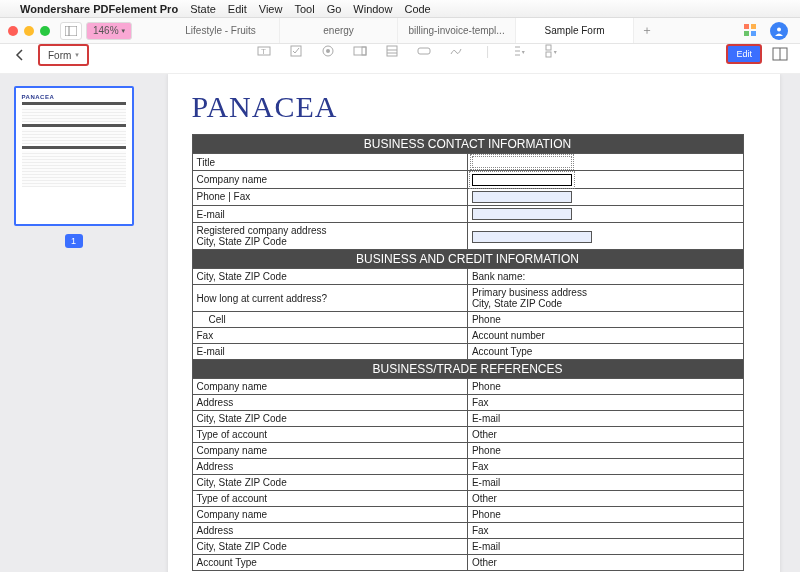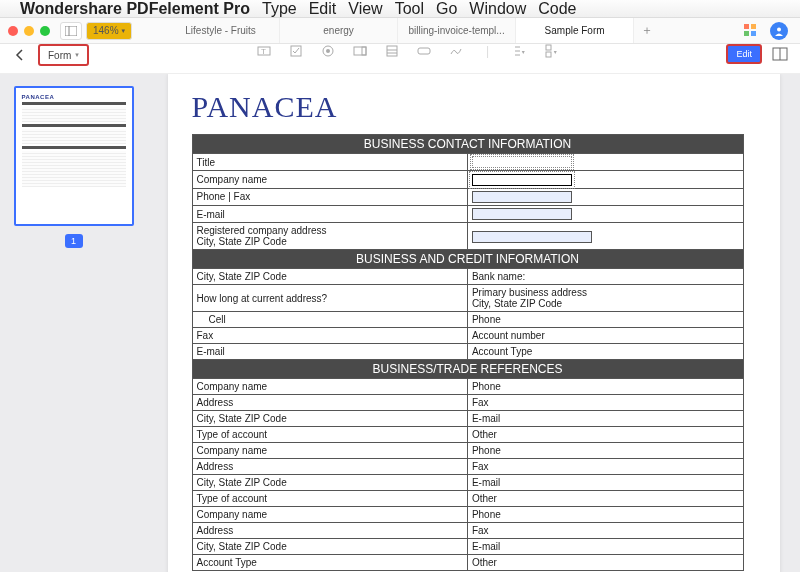--- a/index.html
+++ b/index.html
@@ -11,39 +11,39 @@
     height: 572px;
     overflow: hidden;
     color: #222;
   }
   .menubar {
     height: 18px;
     background: linear-gradient(#fdfdfd,#f0f0f0);
     display: flex;
     align-items: center;
     padding: 0 8px;
-    font-size: 16px;
+    font-size: 11px;
     gap: 12px;
     border-bottom: 1px solid #ddd;
   }
   .apple { font-size: 12px; }
   .app-title { font-weight: 700; }
   .titlebar-row {
     height: 26px;
     background: #fafafa;
     display: flex;
     align-items: center;
     padding: 0 8px;
     border-bottom: 1px solid #e5e5e5;
   }
   .traffic { display:flex; gap:6px; margin-right:10px;}
   .traffic span { width:10px;height:10px;border-radius:50%; display:inline-block;}
   .red{background:#ff5f57;} .yellow{background:#ffbd2e;} .green{background:#28c840;}
   .tb-btn { width:22px;height:18px;border:1px solid #ddd;border-radius:3px;display:flex;align-items:center;justify-content:center;font-size:10px;color:#555;margin-right:4px;background:#fff;}
-  .zoom-sel { height:18px;border:1px solid #ddd;border-radius:3px;padding:0 6px;font-size:10px;display:flex;align-items:center;background:#eab308;color:#555;gap:3px;}
+  .zoom-sel { height:18px;border:1px solid #ddd;border-radius:3px;padding:0 6px;font-size:10px;display:flex;align-items:center;background:#f9a8d4;color:#555;gap:3px;}
   .tabs { display:flex; flex:1; margin-left:30px; height:100%; align-items:stretch;}
   .tab { width:118px; display:flex;align-items:center;justify-content:center;font-size:10px;color:#666;border-right:1px solid #eee;padding:0 4px;overflow:hidden;white-space:nowrap;text-overflow:ellipsis;}
   .tab.active { background:#fff; color:#222; border-bottom:0;}
   .new-tab { width:26px;display:flex;align-items:center;justify-content:center;color:#888;}
   .right-icons { display:flex; align-items:center; gap:12px; padding-right:4px;}
   .user-badge{width:18px;height:18px;border-radius:50%;background:#3b82f6;display:flex;align-items:center;justify-content:center;color:#fff;font-size:10px;}
   .toolbar {
     height:30px;background:#fff;border-bottom:1px solid #eee;display:flex;align-items:flex-start;padding:0 10px;gap:8px;
   }
   .back-btn{width:20px;height:22px;display:flex;align-items:center;justify-content:center;color:#444;}
@@ -72,21 +72,21 @@
   .field-box.focus{outline:1px dotted #888;outline-offset:1px;}
   .w100{width:100px;} .w120{width:120px;}
   svg{display:block;}
 </style>
 </head>
 <body>
 
 <div class="menubar">
   <span class="apple"></span>
   <span class="app-title">Wondershare PDFelement Pro</span>
-  <span>Type</span>
+  <span>State</span>
   <span>Edit</span>
   <span>View</span>
   <span>Tool</span>
   <span>Go</span>
   <span>Window</span>
   <span>Code</span>
 </div>
 
 <div class="titlebar-row">
   <div class="traffic">

